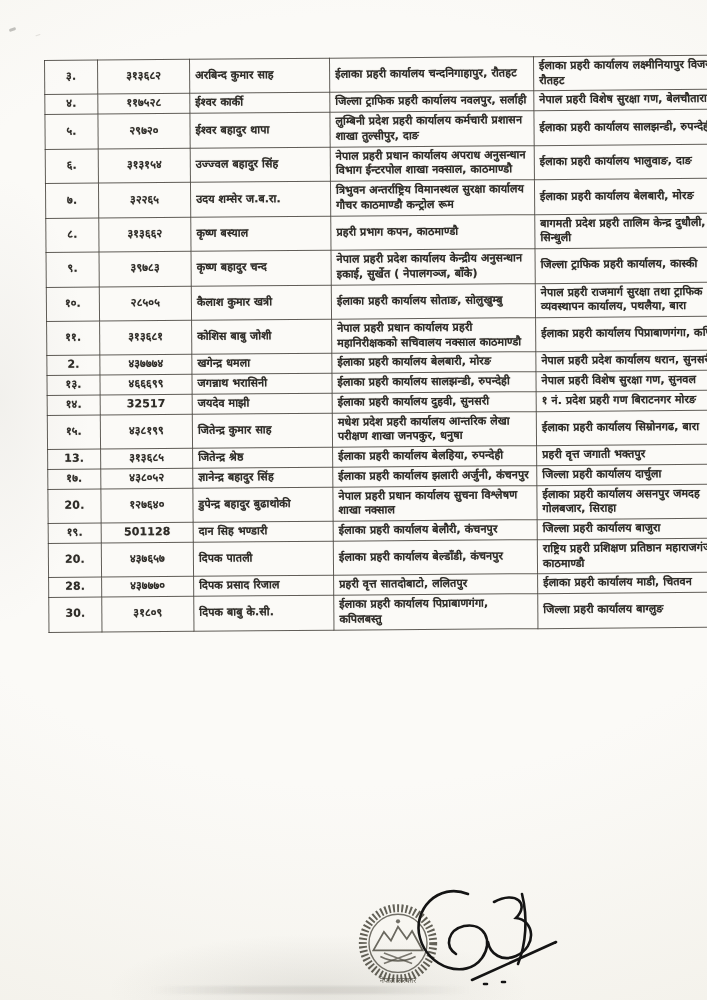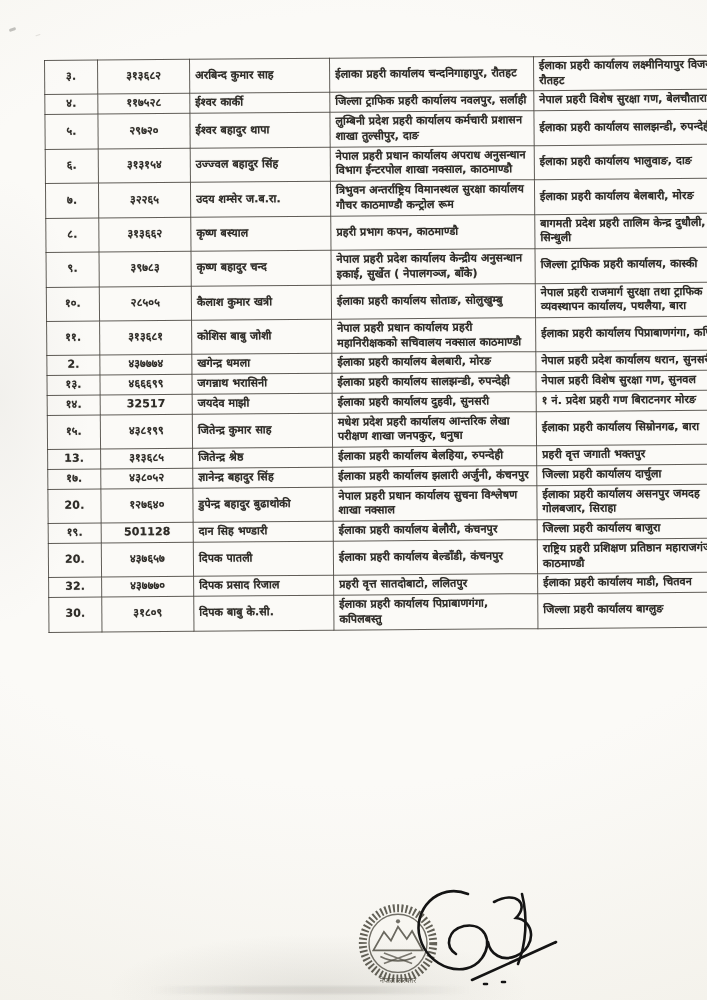--- a/index.html
+++ b/index.html
@@ -186,21 +186,21 @@
           <td class="c4">जिल्ला प्रहरी कार्यालय बाजुरा</td>
         </tr>
         <tr>
           <td class="c0">20.</td>
           <td class="c1">४३७६५७</td>
           <td class="c2">दिपक पातली</td>
           <td class="c3">ईलाका प्रहरी कार्यालय बेल्डाँडी, कंचनपुर</td>
           <td class="c4">राष्ट्रिय प्रहरी प्रशिक्षण प्रतिष्ठान महाराजगंज, काठमाण्डौ</td>
         </tr>
         <tr>
-          <td class="c0">32.</td>
+          <td class="c0">28.</td>
           <td class="c1">४३७७७०</td>
           <td class="c2">दिपक प्रसाद रिजाल</td>
           <td class="c3">प्रहरी वृत्त सातदोबाटो, ललितपुर</td>
           <td class="c4">ईलाका प्रहरी कार्यालय माडी, चितवन</td>
         </tr>
         <tr>
           <td class="c0">30.</td>
           <td class="c1">३१८०९</td>
           <td class="c2">दिपक बाबु के.सी.</td>
           <td class="c3">ईलाका प्रहरी कार्यालय पिप्राबाणगंगा, कपिलबस्तु</td>

